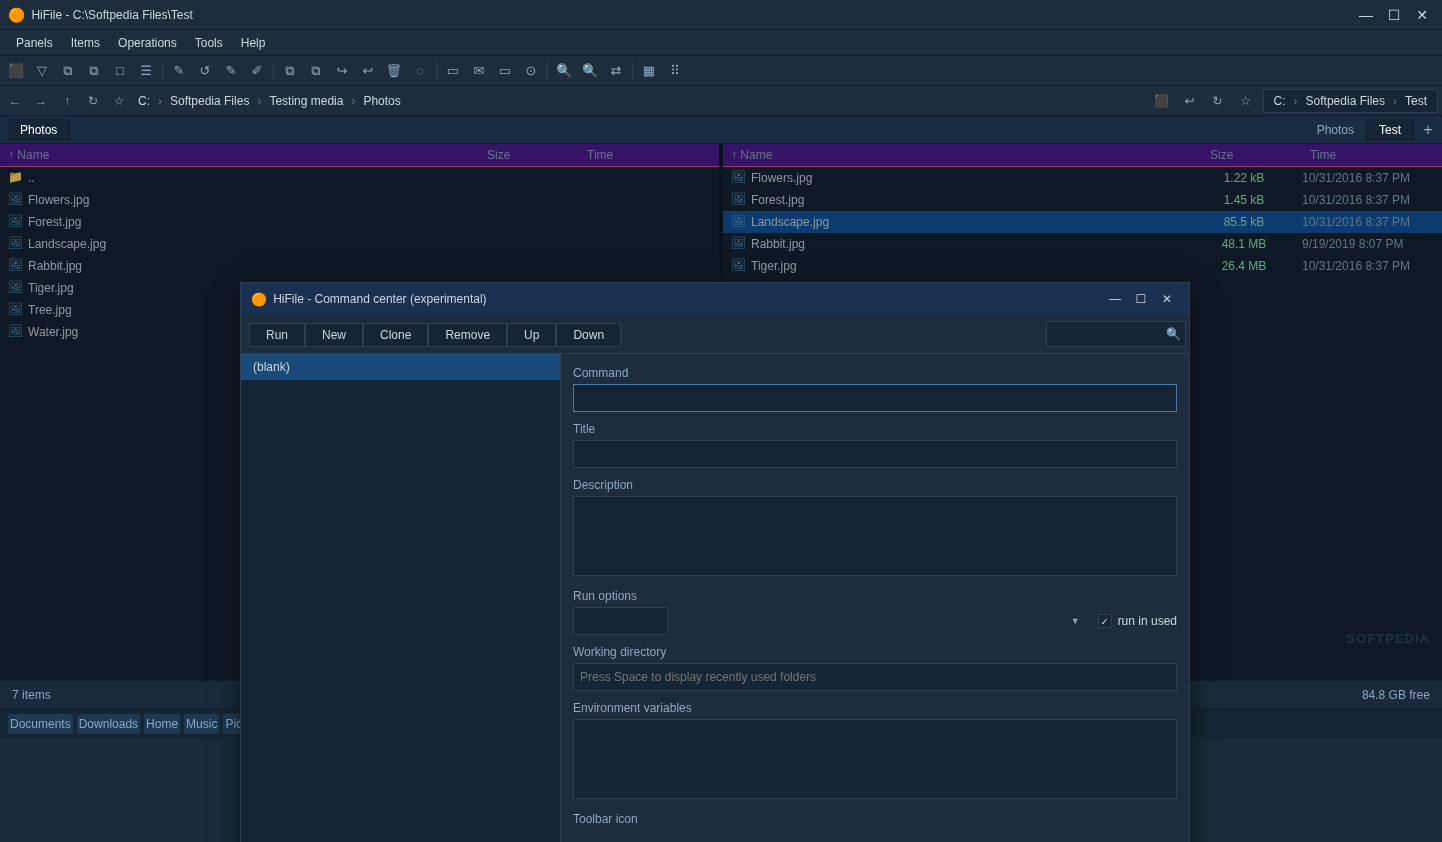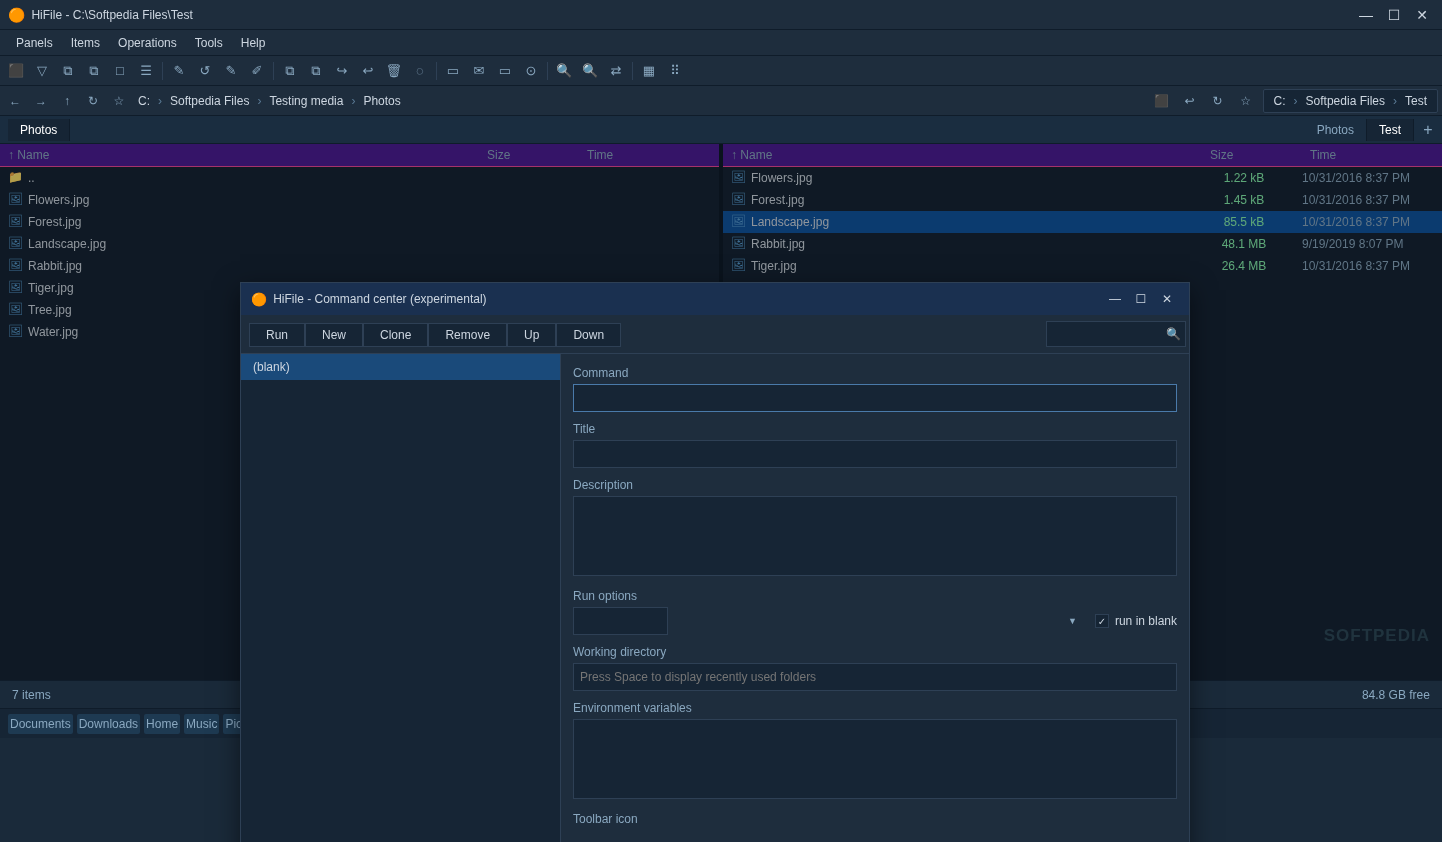--- a/index.html
+++ b/index.html
@@ -457,21 +457,21 @@
 
     
     .folder-icon { color: #f0a030; }
     .file-img-icon { color: #5a9fd4; }
 
     
     .softpedia-watermark {
       position: absolute;
       bottom: 34px;
       right: 12px;
-      font-size: 17px;
+      font-size: 13px;
       color: #2e4a5a;
       letter-spacing: 1px;
       font-weight: bold;
     }
 
     .panel-area {
       display: flex;
       flex: 1;
       position: relative;
     }
@@ -709,21 +709,21 @@
         <div class="field-label">Description</div>
         <textarea class="field-textarea" style=""></textarea>
 
         <div class="field-label">Run options</div>
         <div class="run-options-row">
           <div class="select-wrapper">
             <select class="run-select"><option>Run in dialog</option><option>Run in terminal</option><option>Run minimized</option></select>
           </div>
           <div class="checkbox-row">
             <div class="checkbox-custom">✓</div>
-            <span>run in blank</span>
+            <span>run in used</span>
           </div>
         </div>
 
         <div class="field-label">Working directory</div>
         <input class="working-dir-input" type="text" placeholder="Press Space to display recently used folders" style="">
 
         <div class="field-label">Environment variables</div>
         <textarea class="env-vars-textarea" style=""></textarea>
 
         <div class="field-label">Toolbar icon</div>

